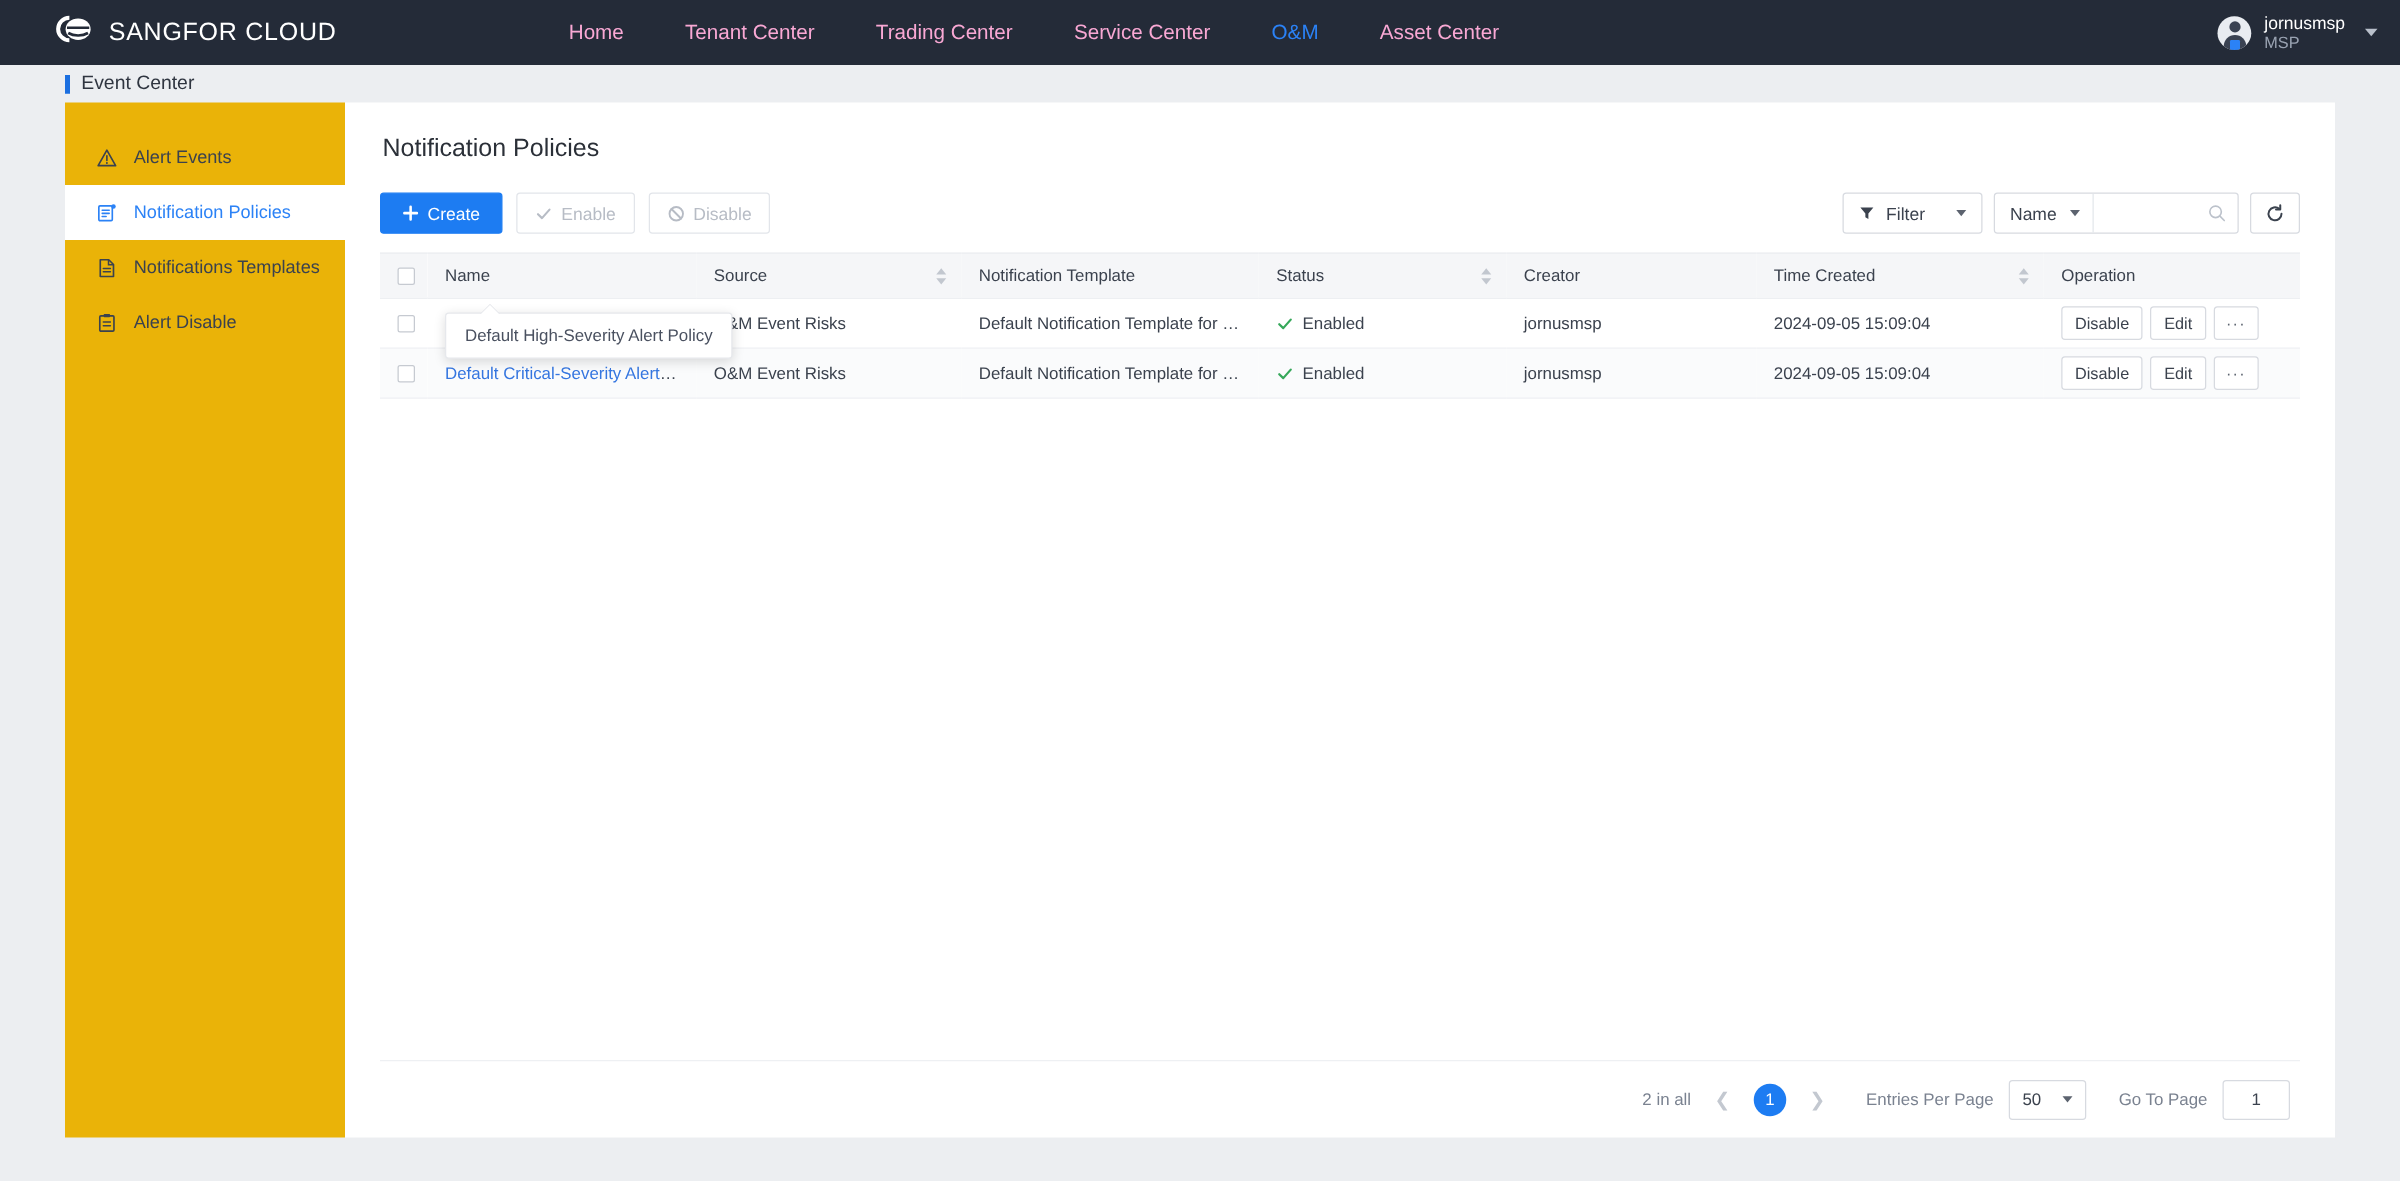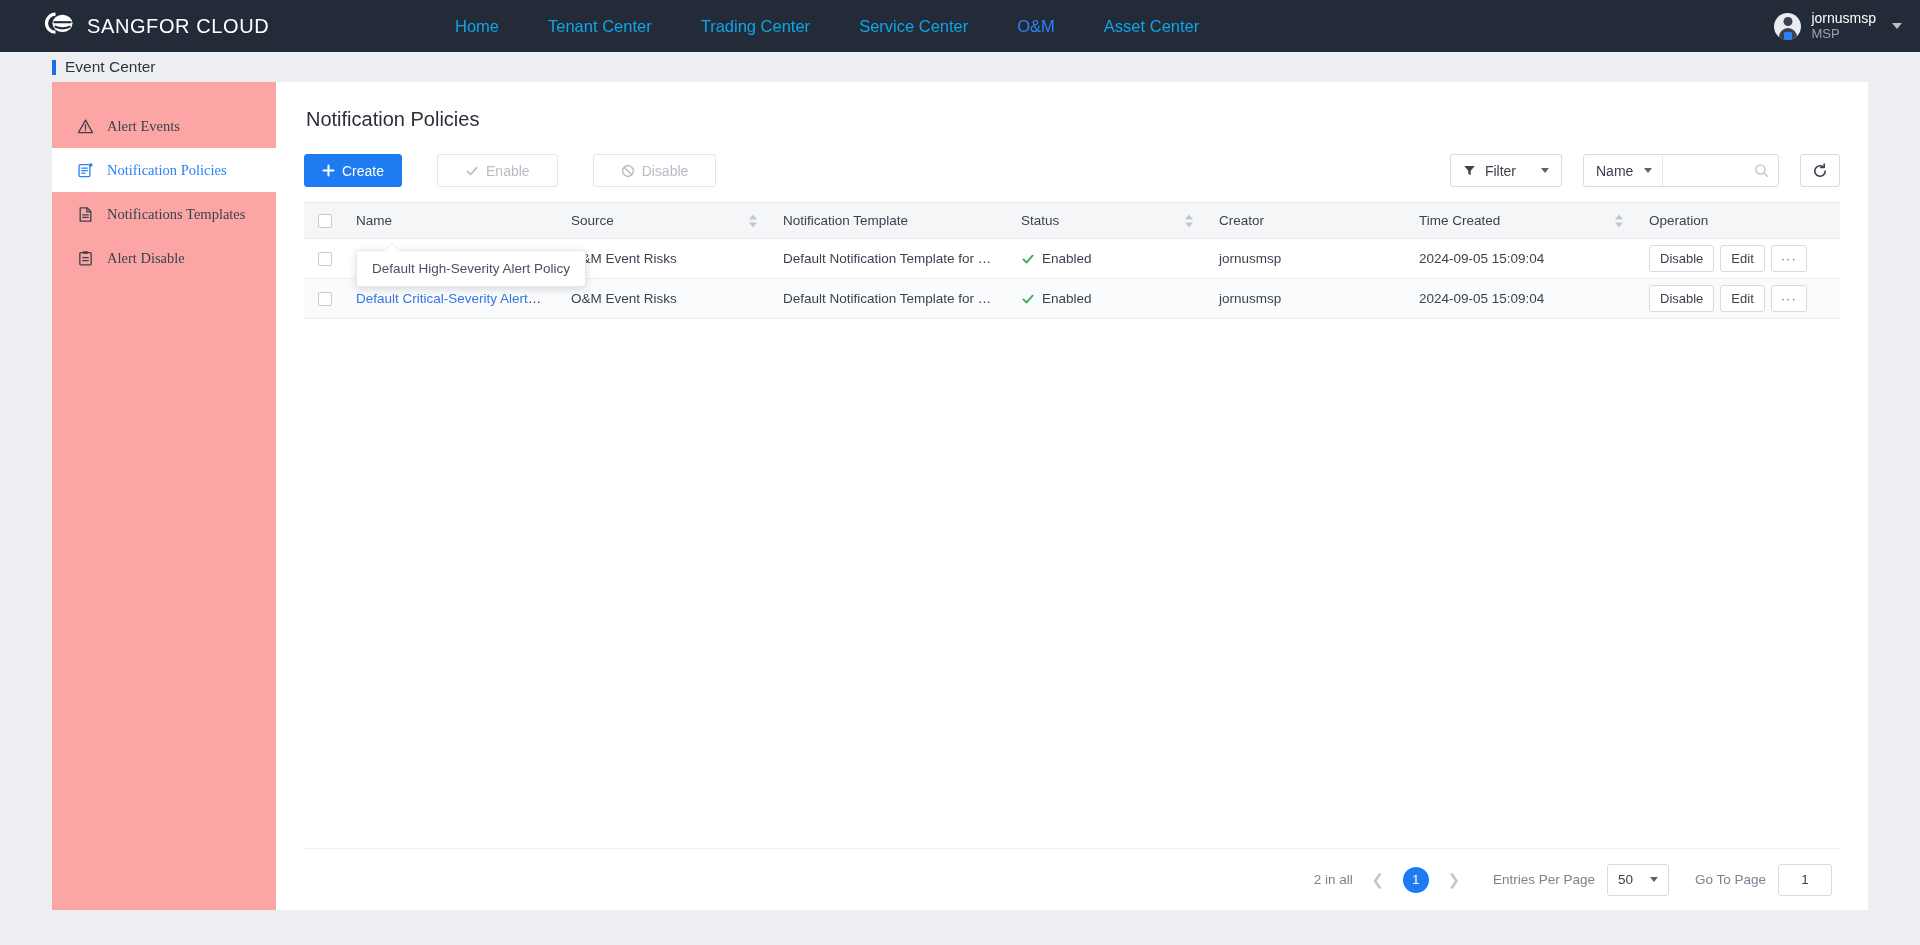--- a/index.html
+++ b/index.html
@@ -34,21 +34,21 @@
     letter-spacing: .6px;
     white-space: nowrap;
   }
   .mainnav {
     display: flex; align-items: center;
     gap: 49px;
     position: absolute;
     left: 455px; top: 0; height: 52px;
   }
   .mainnav a {
-    color: #0ea5e9;
+    color: #f9a8d4;
     font-size: 16.5px;
     text-decoration: none;
     white-space: nowrap;
     line-height: 52px;
   }
   .mainnav a.active { color: #2b82f6; }
 
   .userbox {
     position: absolute;
     right: 18px; top: 0; height: 52px;
@@ -107,23 +107,22 @@
   
   .layout {
     display: flex;
     padding: 0 52px 0 52px;
     height: 828px;
     align-items: stretch;
   }
   .sidebar {
     width: 224px;
     flex: 0 0 224px;
-    background: #fca5a5;
+    background: #eab308;
     padding-top: 22px;
-    font-family: Liberation Serif, serif;
   }
   .side-item {
     display: flex; align-items: center; gap: 13px;
     height: 44px;
     padding-left: 25px;
     font-size: 14.5px;
     color: #3b424e;
     cursor: pointer;
     white-space: nowrap;
   }
@@ -143,32 +142,31 @@
   .page-title {
     font-size: 20px; color: #2b3038;
     margin: 0 0 23px 2px;
     font-weight: normal;
   }
 
   
   .toolbar {
     display: flex; align-items: center;
     margin-bottom: 15px;
-    gap: 12px;
   }
   .btn {
     height: 33px;
     border: 1px solid #d7dae0;
     background: #fff;
     border-radius: 3px;
     font-size: 14px;
     color: #3b424e;
     display: inline-flex; align-items: center; justify-content: center;
     gap: 7px;
-    padding: 0 27px;
+    padding: 0 14px;
     cursor: pointer;
     white-space: nowrap;
     font-family: inherit;
   }
   .btn-primary {
     background: #1d7cf2;
     border-color: #1d7cf2;
     color: #fff;
     padding: 0 17px;
   }

